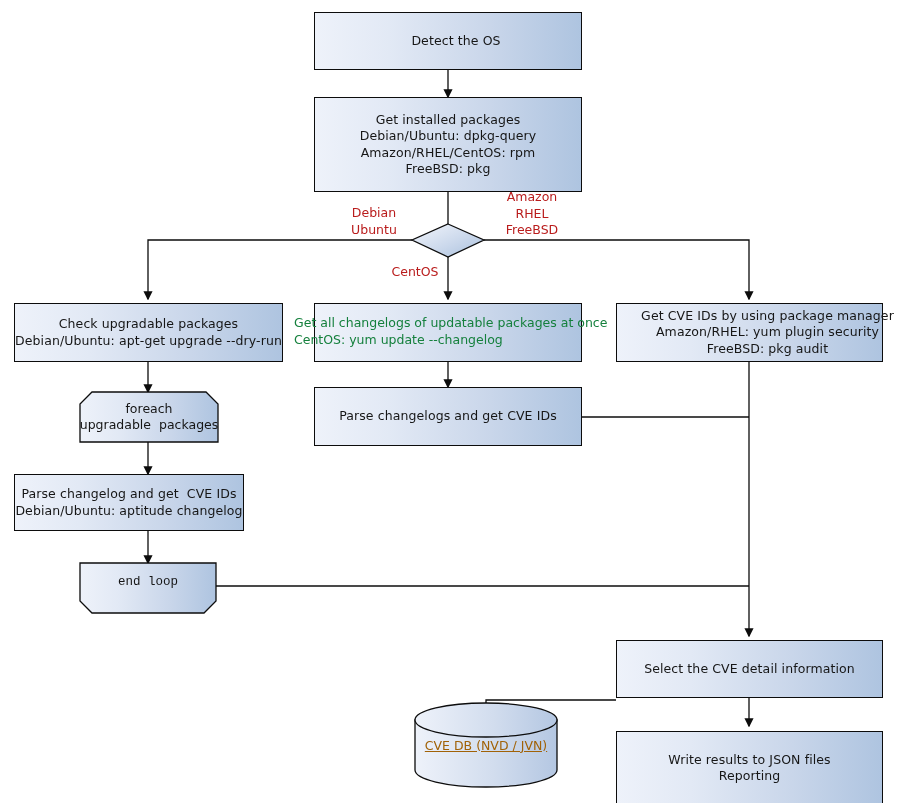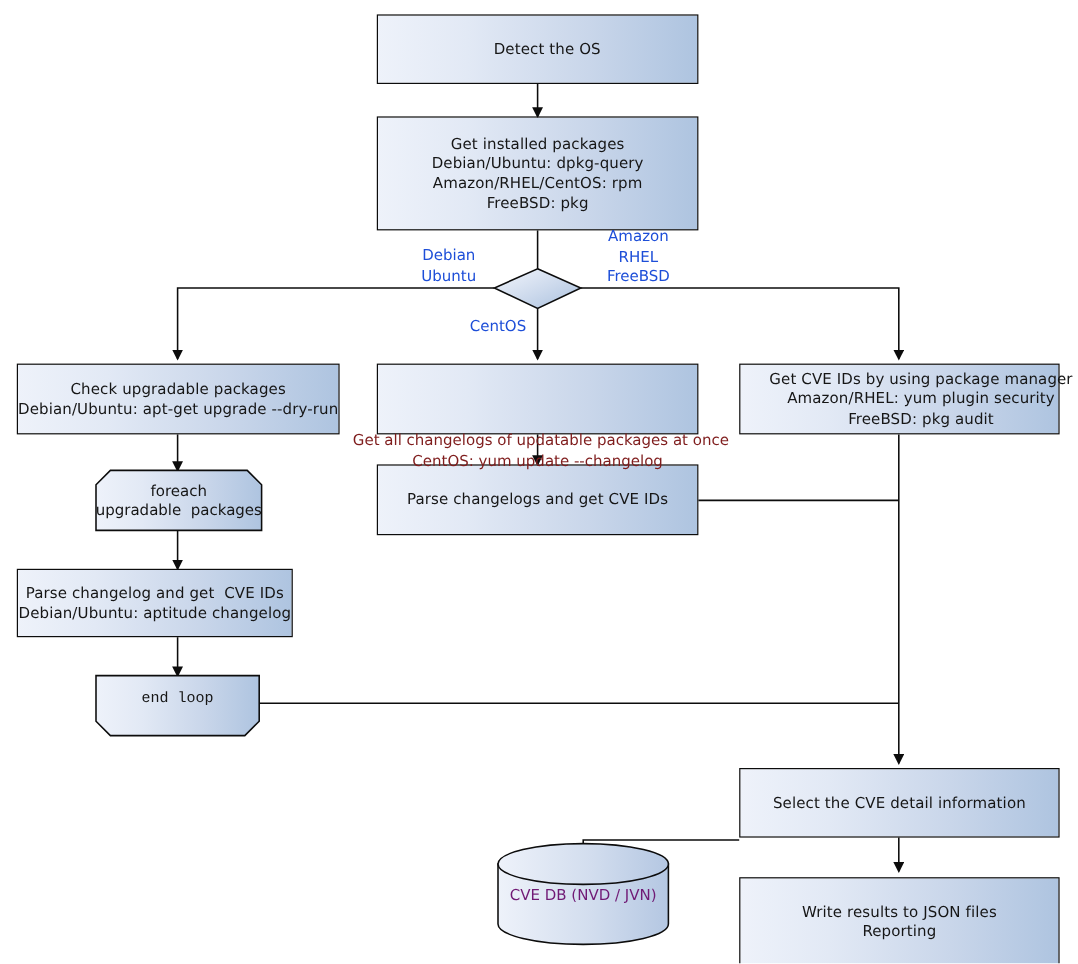--- a/index.html
+++ b/index.html
@@ -38,21 +38,21 @@
     line-height: 16.5px;
     letter-spacing: 0.1px;
     white-space: pre;
   }
   .box {
     border: 1.4px solid #0c0c0c;
     background: linear-gradient(to right, #eef2fa 0%, #e2e9f5 28%, #c9d6ea 66%, #aec4e0 100%);
   }
   .label {
     position: absolute;
-    color: #1d4ed8;
+    color: #b91c1c;
     font-size: 12.5px;
     line-height: 16.5px;
     text-align: center;
     white-space: pre;
     background: transparent;
   }
   .loop-shape {
     position: absolute;
     box-sizing: border-box;
   }
@@ -72,33 +72,32 @@
   .db-shape {
     position: absolute;
   }
   .db-shape .inner {
     position: absolute;
     left: 0; top: 14px; right: 0; bottom: 14px;
     display: flex;
     align-items: center;
     justify-content: center;
     font-size: 12.5px;
-    color: #701a75;
+    color: #a16207;
     white-space: pre;
     z-index: 3;
+    text-decoration: underline;
   }
   .overflow-text {
     position: absolute;
-    text-align: center;
-    font-size: 12.5px;
-    line-height: 16.5px;
-    color: #7f1d1d;
+    font-size: 12.5px;
+    line-height: 16.5px;
+    color: #15803d;
     white-space: pre;
     z-index: 4;
-    margin-top: 44px;
   }
 </style>
 </head>
 <body>
 
 <div id="canvas">
 
   <svg id="wires" viewBox="0 0 898 803" xmlns="http://www.w3.org/2000/svg">
     <defs>
       <marker id="arrow" viewBox="0 0 10 10" refX="8.4" refY="5" markerWidth="7" markerHeight="7" orient="auto-start-reverse">

